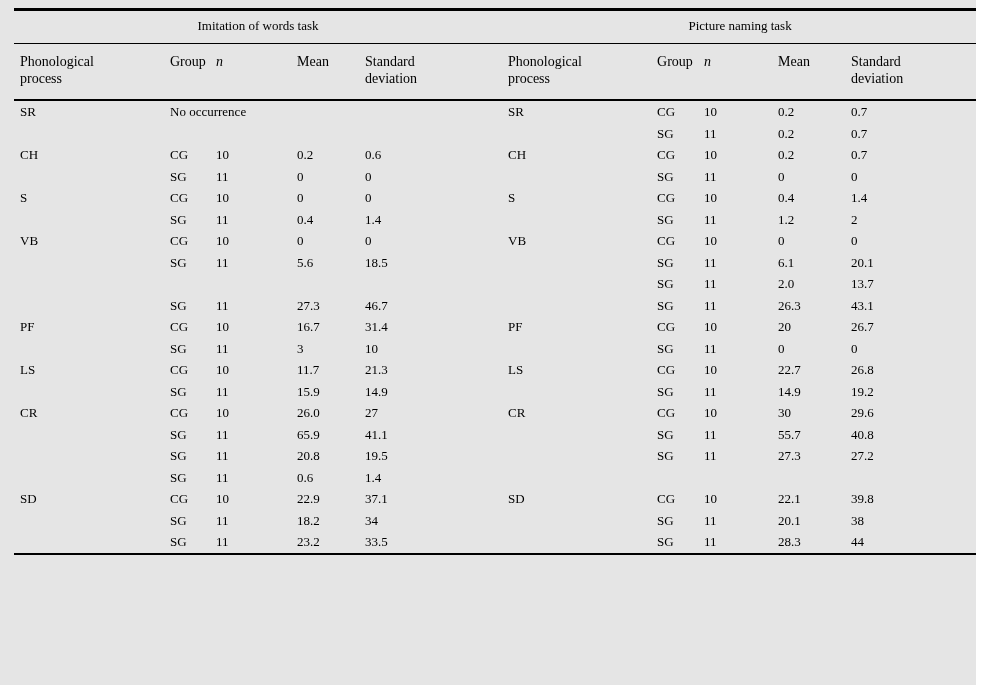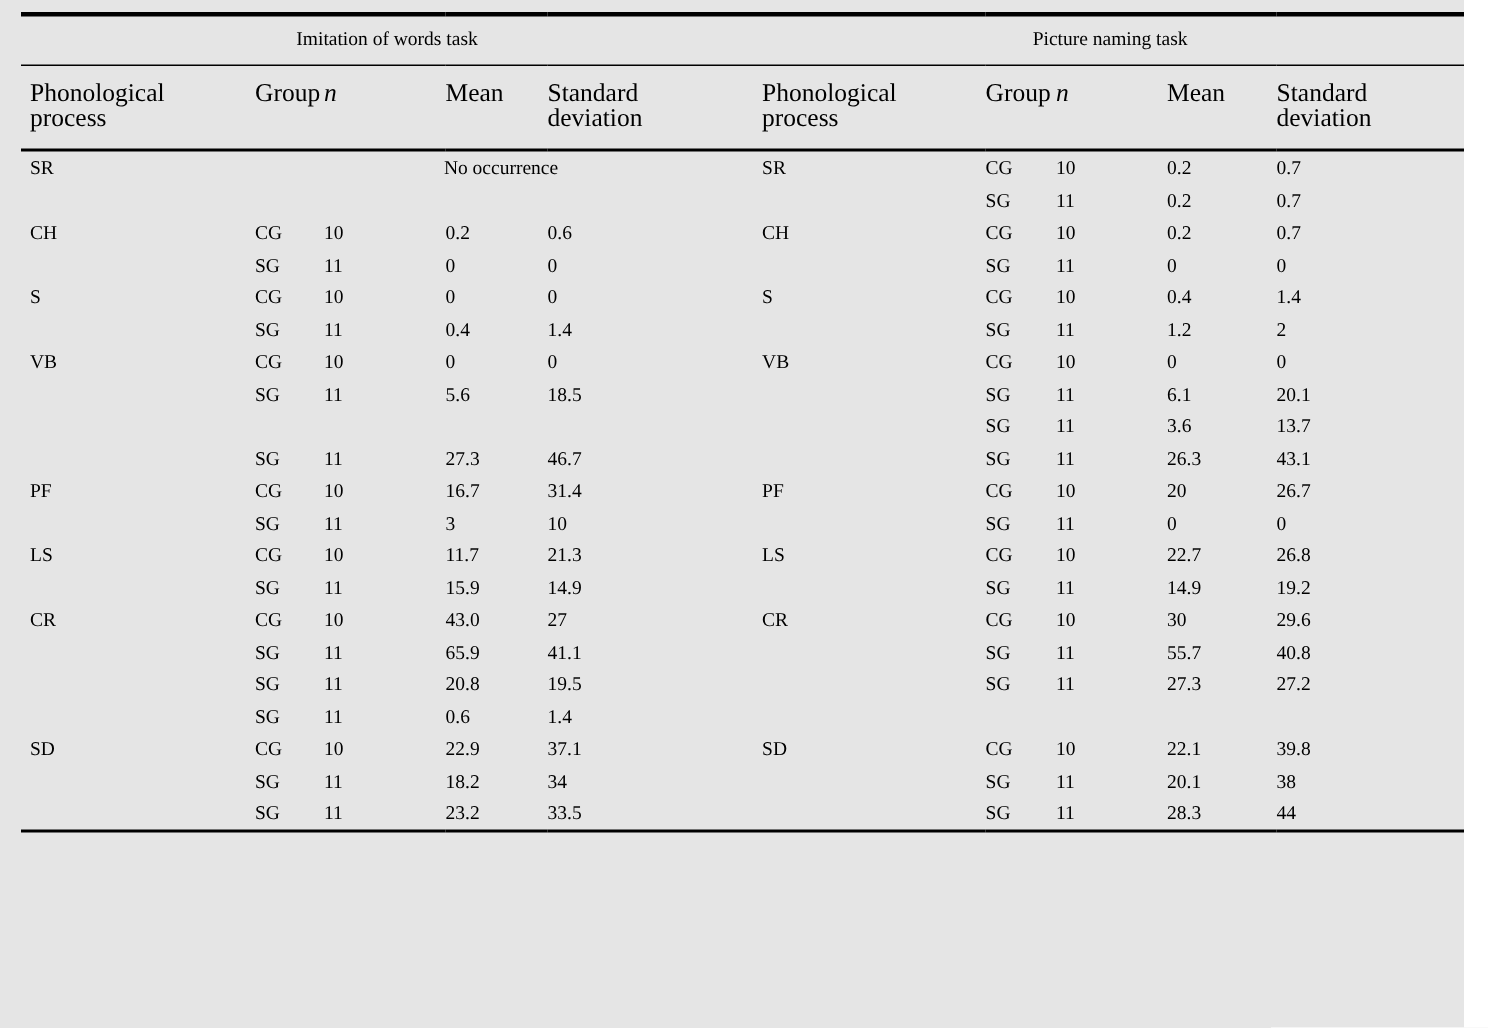--- a/index.html
+++ b/index.html
@@ -31,37 +31,37 @@
     padding: 7px 0 9px 0;
     border-bottom: 1px solid #000;
     font-size: 13px;
   }
   thead tr.col-row th {
     font-weight: normal;
     text-align: left;
     vertical-align: top;
     padding: 9px 4px 12px 0;
     border-bottom: 2px solid #000;
-    font-size: 17px;
+    font-size: 14px;
     line-height: 17px;
   }
   thead tr.col-row th .narrow-95 { display: inline-block; width: 95px; }
   thead tr.col-row th .narrow-70 { display: inline-block; width: 70px; }
   th.italic, td.col-n { font-style: normal; }
   th.italic { font-style: italic; }
   tbody td {
     padding: 3px 4px 3px 0;
     height: 15.5px;
     line-height: 15.5px;
     vertical-align: top;
     white-space: nowrap;
     overflow: hidden;
   }
   .pad-first { padding-left: 6px !important; }
-  td.no-occ { text-align: center; }
+  td.no-occ { }
 </style>
 </head>
 <body>
 
 <div class="page">
   <table class="results">
     <colgroup>
       <col style="width:156px">
         <col style="width:46px">
         <col style="width:81px">
@@ -187,21 +187,21 @@
         </tr>
         <tr>
           <td class="col-process pad-first"></td>
           <td class="col-group"></td>
           <td class="col-n"></td>
           <td class="col-mean"></td>
           <td class="col-sd"></td>
           <td class="col-process pad-first"></td>
           <td class="col-group">SG</td>
           <td class="col-n">11</td>
-          <td class="col-mean">3.6</td>
+          <td class="col-mean">2.0</td>
           <td class="col-sd">13.7</td>
         </tr>
         <tr>
           <td class="col-process pad-first"></td>
           <td class="col-group">SG</td>
           <td class="col-n">11</td>
           <td class="col-mean">27.3</td>
           <td class="col-sd">46.7</td>
           <td class="col-process pad-first"></td>
           <td class="col-group">SG</td>
@@ -254,21 +254,21 @@
           <td class="col-process pad-first"></td>
           <td class="col-group">SG</td>
           <td class="col-n">11</td>
           <td class="col-mean">14.9</td>
           <td class="col-sd">19.2</td>
         </tr>
         <tr>
           <td class="col-process pad-first">CR</td>
           <td class="col-group">CG</td>
           <td class="col-n">10</td>
-          <td class="col-mean">43.0</td>
+          <td class="col-mean">26.0</td>
           <td class="col-sd">27</td>
           <td class="col-process pad-first">CR</td>
           <td class="col-group">CG</td>
           <td class="col-n">10</td>
           <td class="col-mean">30</td>
           <td class="col-sd">29.6</td>
         </tr>
         <tr>
           <td class="col-process pad-first"></td>
           <td class="col-group">SG</td>

